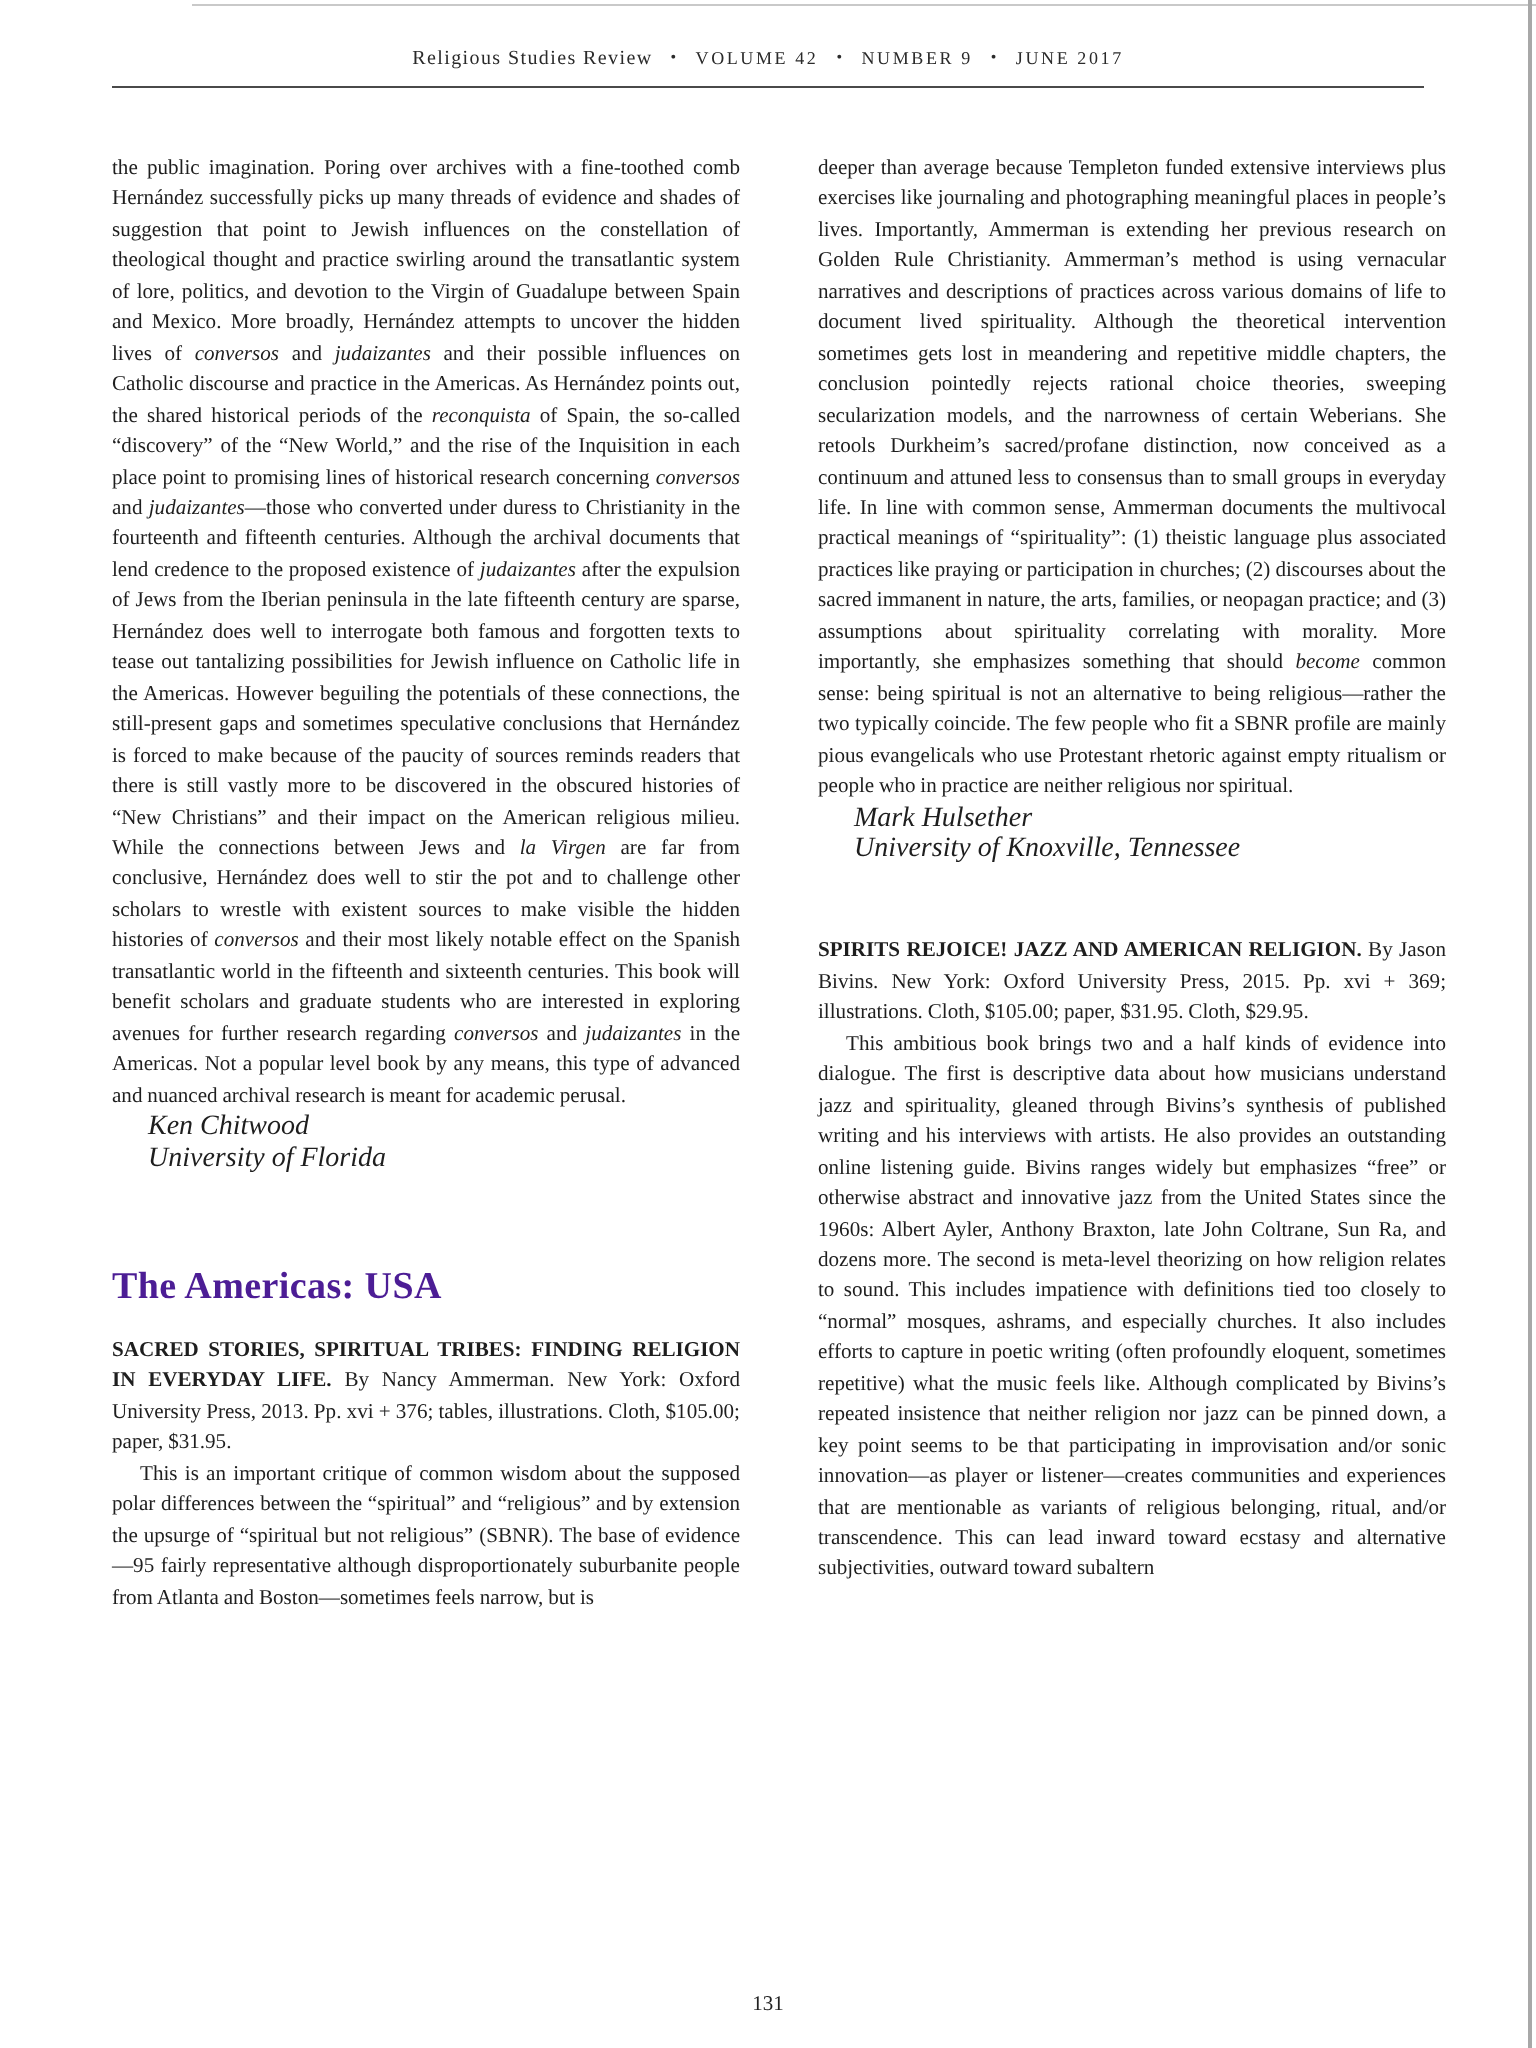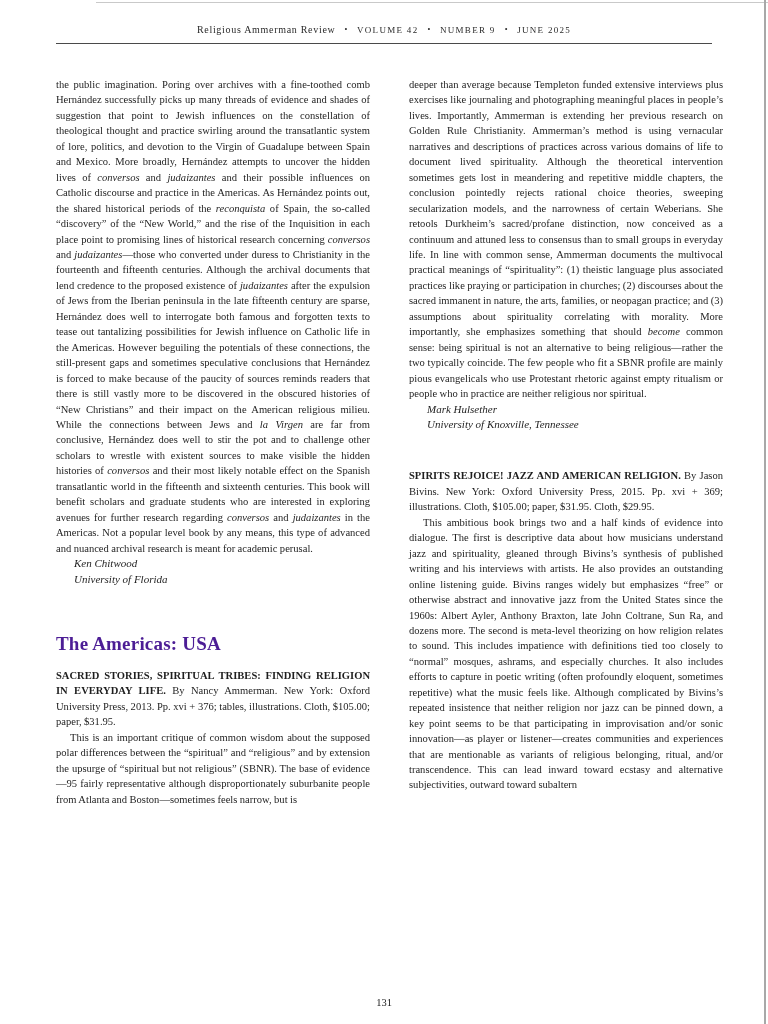--- a/index.html
+++ b/index.html
@@ -20,21 +20,21 @@
   .columns { display:flex; column-gap:39px; padding:0 56px; margin-top:33px; }
   .col { width:314px; flex:0 0 auto; }
 
   .body-text {
     font-size:10.55px; line-height:15.45px; text-align:justify;
     color:#1e1e1e; hyphens:auto; -webkit-hyphens:auto; word-spacing:-0.2px;
   }
   .it { font-style:italic; }
   .indent { text-indent:14px; }
 
-  .sig { font-style:italic; font-size:11px; line-height:15.45px; padding-left:18px; color:#1e1e1e; }
+  .sig { font-style:italic; font-size:14px; line-height:15.45px; padding-left:18px; color:#1e1e1e; }
 
   .section-heading {
     font-size:19px; font-weight:700; color:#4c1d95;
     margin-top:46px; margin-bottom:13px; letter-spacing:0.2px;
   }
   .review-block-followup { margin-top:36px; }
   .review-title { font-weight:700; }
 
   .page-number {
     position:absolute; bottom:16px; left:0; right:0;
@@ -42,21 +42,21 @@
   }
 </style>
 </head>
 <body>
 
 <div class="page">
   <div class="scan-edge-top"></div>
   <div class="scan-edge-right"></div>
 
   <header class="masthead">
-    <span>Religious Ammerman Review</span><span class="bullet">•</span><span class="caps">VOLUME 42</span><span class="bullet">•</span><span class="caps">NUMBER 9</span><span class="bullet">•</span><span class="caps">JUNE 2025</span>
+    <span>Religious Studies Review</span><span class="bullet">•</span><span class="caps">VOLUME 42</span><span class="bullet">•</span><span class="caps">NUMBER 9</span><span class="bullet">•</span><span class="caps">JUNE 2017</span>
   </header>
   <div class="header-rule"></div>
 
   <main class="columns">
 
     <section class="col">
       <p class="body-text"><span>the public imagination. Poring over archives with a fine-toothed comb Hernández successfully picks up many threads of evidence and shades of suggestion that point to Jewish influences on the constellation of theological thought and practice swirling around the transatlantic system of lore, politics, and devotion to the Virgin of Guadalupe between Spain and Mexico. More broadly, Hernández attempts to uncover the hidden lives of </span><span class="it">conversos</span><span> and </span><span class="it">judaizantes</span><span> and their possible influences on Catholic discourse and practice in the Americas. As Hernández points out, the shared historical periods of the </span><span class="it">reconquista</span><span> of Spain, the so-called “discovery” of the “New World,” and the rise of the Inquisition in each place point to promising lines of historical research concerning </span><span class="it">conversos</span><span> and </span><span class="it">judaizantes</span><span>—those who converted under duress to Christianity in the fourteenth and fifteenth centuries. Although the archival documents that lend credence to the proposed existence of </span><span class="it">judaizantes</span><span> after the expulsion of Jews from the Iberian peninsula in the late fifteenth century are sparse, Hernández does well to interrogate both famous and forgotten texts to tease out tantalizing possibilities for Jewish influence on Catholic life in the Americas. However beguiling the potentials of these connections, the still-present gaps and sometimes speculative conclusions that Hernández is forced to make because of the paucity of sources reminds readers that there is still vastly more to be discovered in the obscured histories of “New Christians” and their impact on the American religious milieu. While the connections between Jews and </span><span class="it">la Virgen</span><span> are far from conclusive, Hernández does well to stir the pot and to challenge other scholars to wrestle with existent sources to make visible the hidden histories of </span><span class="it">conversos</span><span> and their most likely notable effect on the Spanish transatlantic world in the fifteenth and sixteenth centuries. This book will benefit scholars and graduate students who are interested in exploring avenues for further research regarding </span><span class="it">conversos</span><span> and </span><span class="it">judaizantes</span><span> in the Americas. Not a popular level book by any means, this type of advanced and nuanced archival research is meant for academic perusal.</span></p>
 
       <div class="sig">
         <div>Ken Chitwood</div>

